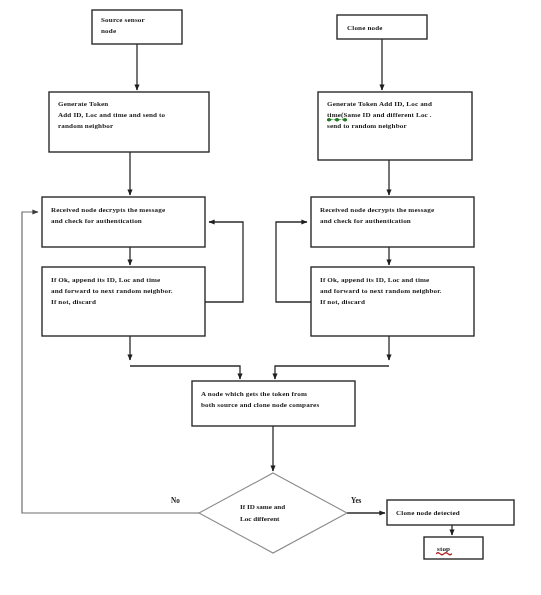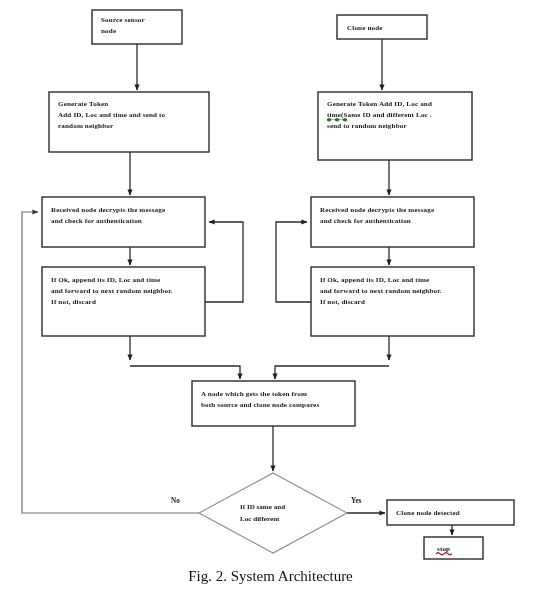--- a/index.html
+++ b/index.html
@@ -197,15 +197,14 @@
     </g>
 
     <g>
       <rect class="node-box" x="424" y="537" width="59" height="22"></rect>
       <text class="box-text" x="437" y="551">stop</text>
       <path class="squiggle-red" d="M436,553 q2,-2 4,0 q2,2 4,0 q2,-2 4,0 q2,2 4,0 L452,554.4 q-2,2 -4,0 q-2,-2 -4,0 q-2,2 -4,0 q-2,-2 -4,0 z"></path>
     </g>
 
   </svg>
 
-  <div class="caption" style="top:568px;">Fig. 2. System Architecture</div>
 
 </div>
 
 </body></html>

